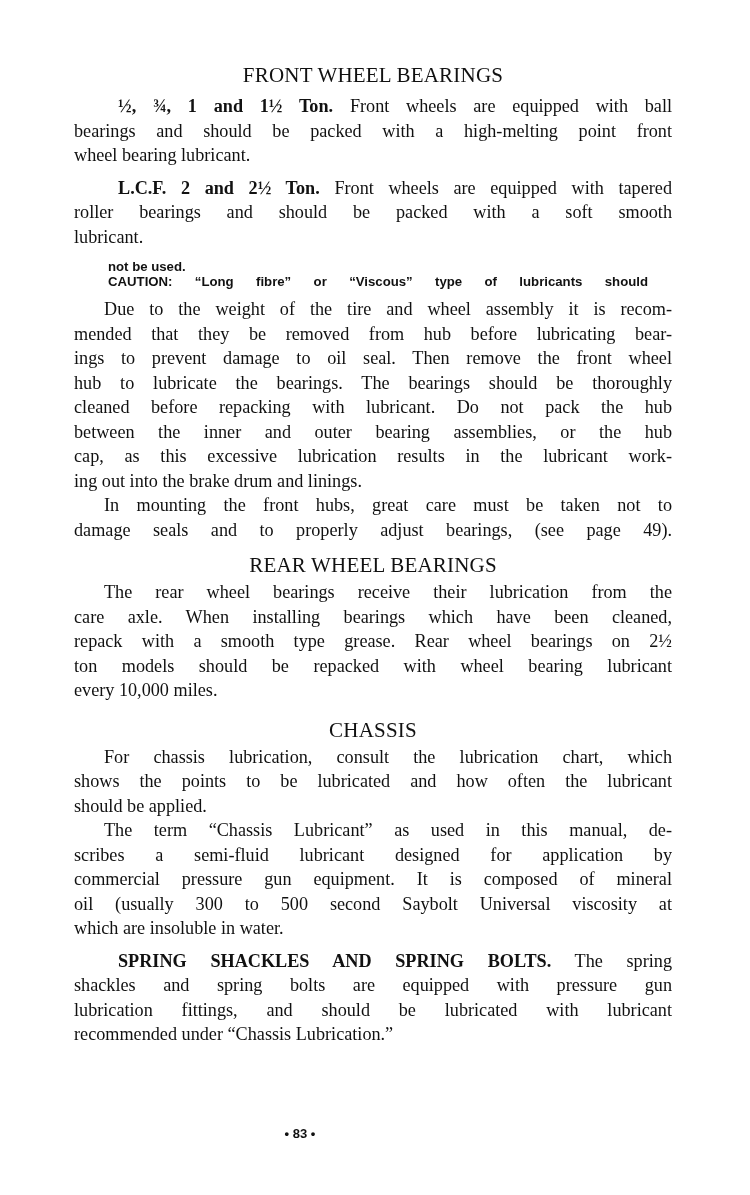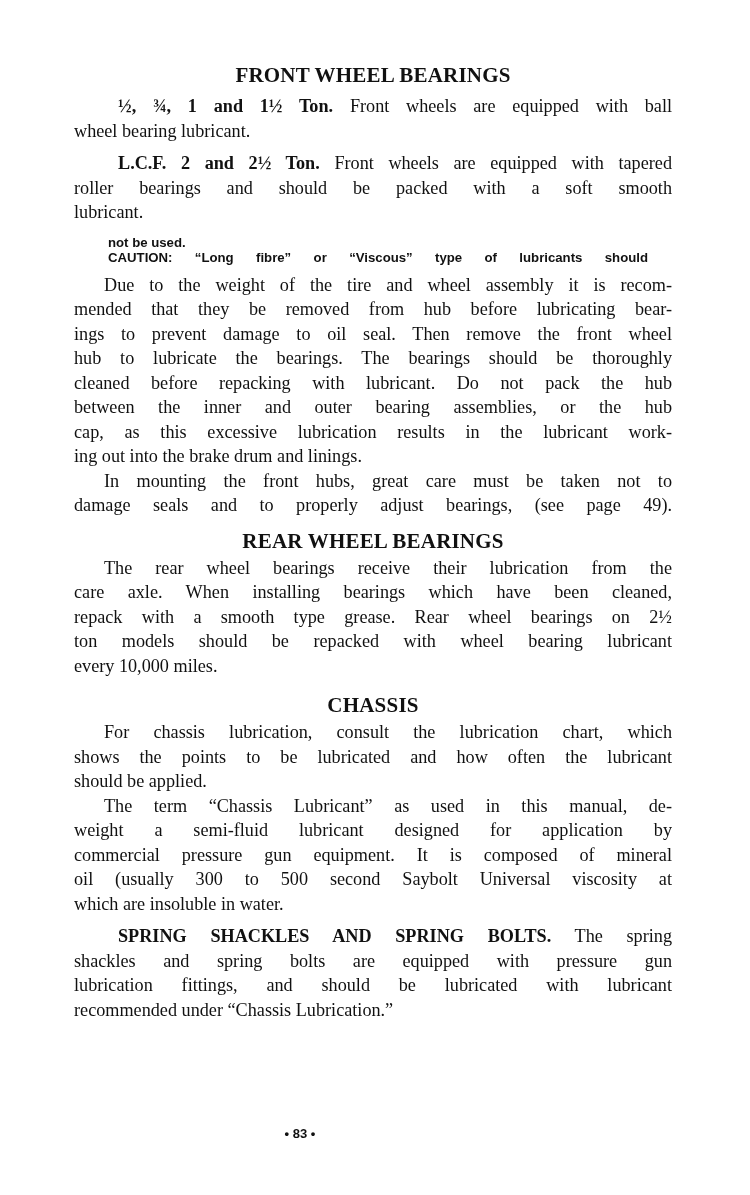--- a/index.html
+++ b/index.html
@@ -1,35 +1,36 @@
 <!DOCTYPE html>
 <html><head>
   <meta charset="utf-8">
   <style>
     html, body { margin: 0; padding: 0; background: #ffffff; }
     body { width: 750px; height: 1195px; position: relative; overflow: hidden; color: #111; }
     .page { position: absolute; left: 74px; top: 58px; width: 598px; font-family: "Liberation Serif", "DejaVu Serif", serif; }
-    .h { font-weight: bold; text-align: center; font-size: 21px; line-height: 26px; letter-spacing: 0.2px; }
+    .h { font-weight: normal; text-align: center; font-size: 21px; line-height: 26px; letter-spacing: 0.2px; }
     .para { font-size: 18.2px; line-height: 24.5px; }
     .line { display: block; text-align: justify; text-align-last: justify; white-space: nowrap; overflow: visible; }
     .line.last { text-align-last: left; }
     .ind { text-indent: 30px; }
     .caution { margin-left: 34px; width: 540px; font-family: "Liberation Sans", "DejaVu Sans", sans-serif; font-weight: bold; font-size: 13.2px; line-height: 15px; }
     .b { font-weight: bold; margin-left: 44px; }
     .folio { position: absolute; left: 0; width: 600px; top: 1126px; text-align: center; font-family: "Liberation Sans", sans-serif; font-weight: bold; font-size: 13px; }
   </style>
 </head>
 <body>
 
 <div class="page">
 
   <div class="h" style="margin-top:4px;">FRONT WHEEL BEARINGS</div>
 
   <div class="para" style="margin-top:6px;">
     <span class="line"><span class="b">½, ¾, 1 and 1½ Ton.</span><span> Front wheels are equipped with ball</span></span>
+    <span class="line">bearings and should be packed with a high-melting point front</span>
     <span class="line last">wheel bearing lubricant.</span>
   </div>
 
   <div class="para" style="margin-top:8px;">
     <span class="line"><span class="b">L.C.F. 2 and 2½ Ton.</span><span> Front wheels are equipped with tapered</span></span>
     <span class="line">roller bearings and should be packed with a soft smooth</span>
     <span class="line last">lubricant.</span>
   </div>
 
   <div class="caution" style="margin-top:10px;">
@@ -66,21 +67,21 @@
   <div class="h" style="margin-top:14px;">CHASSIS</div>
 
   <div class="para" style="margin-top:2px;">
     <span class="line ind">For chassis lubrication, consult the lubrication chart, which</span>
     <span class="line">shows the points to be lubricated and how often the lubricant</span>
     <span class="line last">should be applied.</span>
   </div>
 
   <div class="para">
     <span class="line ind">The term “Chassis Lubricant” as used in this manual, de-</span>
-    <span class="line">weight a semi-fluid lubricant designed for application by</span>
+    <span class="line">scribes a semi-fluid lubricant designed for application by</span>
     <span class="line">commercial pressure gun equipment. It is composed of mineral</span>
     <span class="line">oil (usually 300 to 500 second Saybolt Universal viscosity at</span>
     <span class="line last">which are insoluble in water.</span>
   </div>
 
   <div class="para" style="margin-top:8px;">
     <span class="line"><span class="b">SPRING SHACKLES AND SPRING BOLTS.</span><span> The spring</span></span>
     <span class="line">shackles and spring bolts are equipped with pressure gun</span>
     <span class="line">lubrication fittings, and should be lubricated with lubricant</span>
     <span class="line last">recommended under “Chassis Lubrication.”</span>

